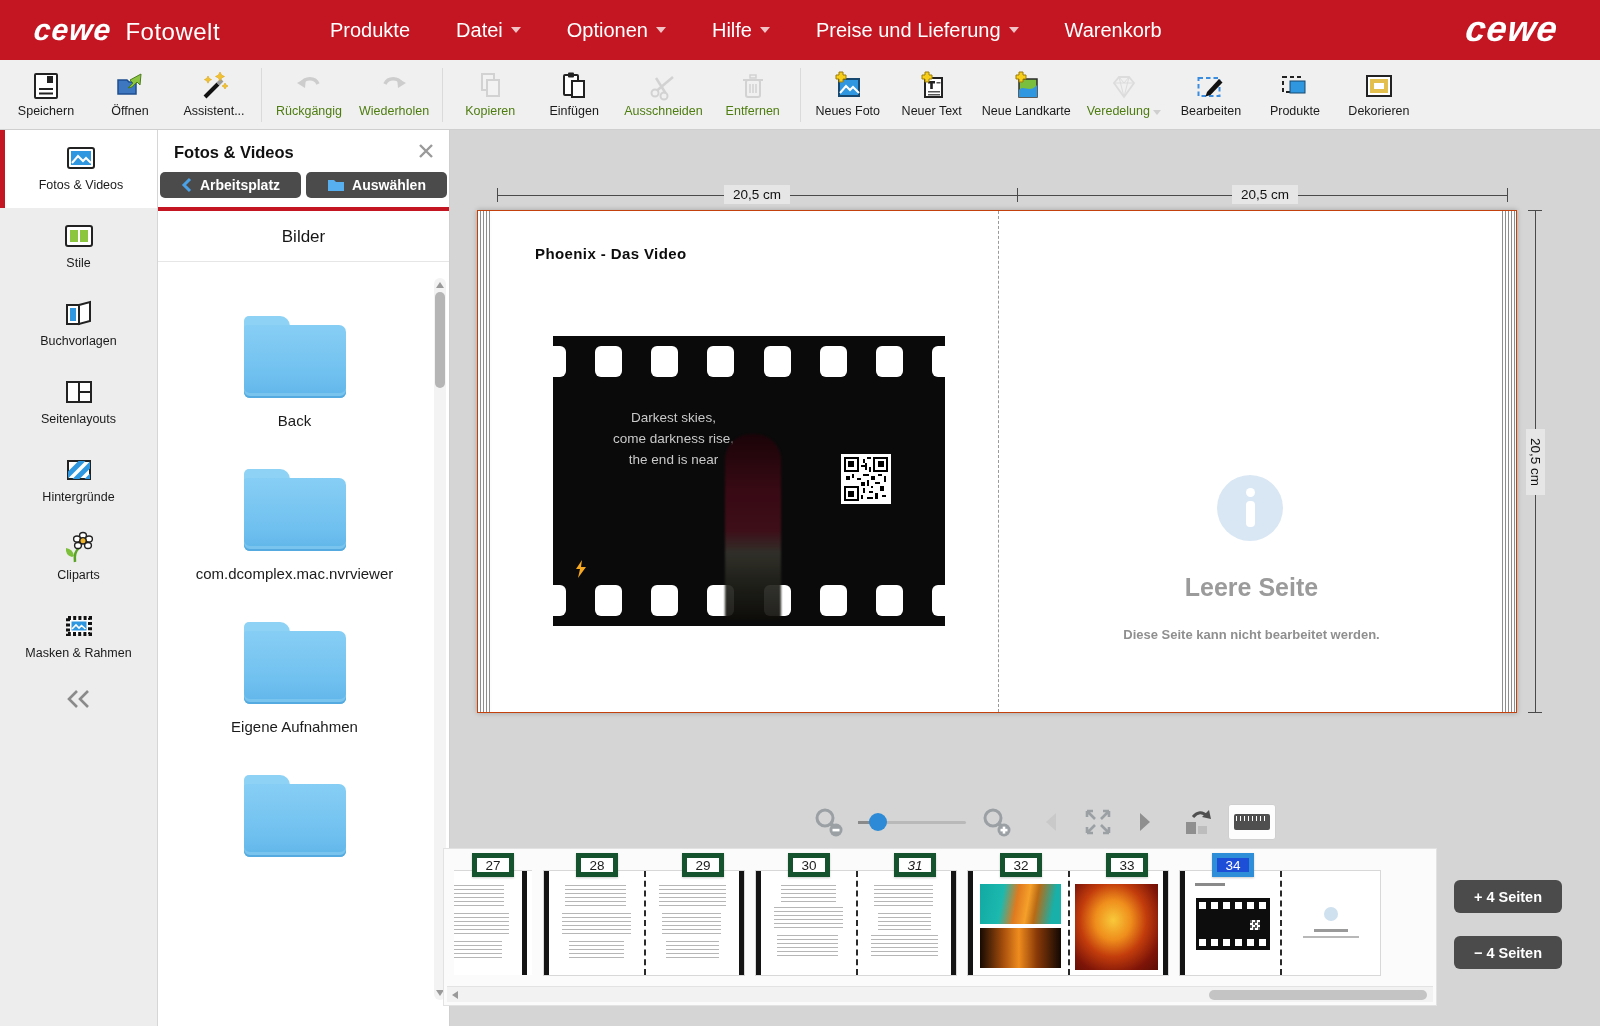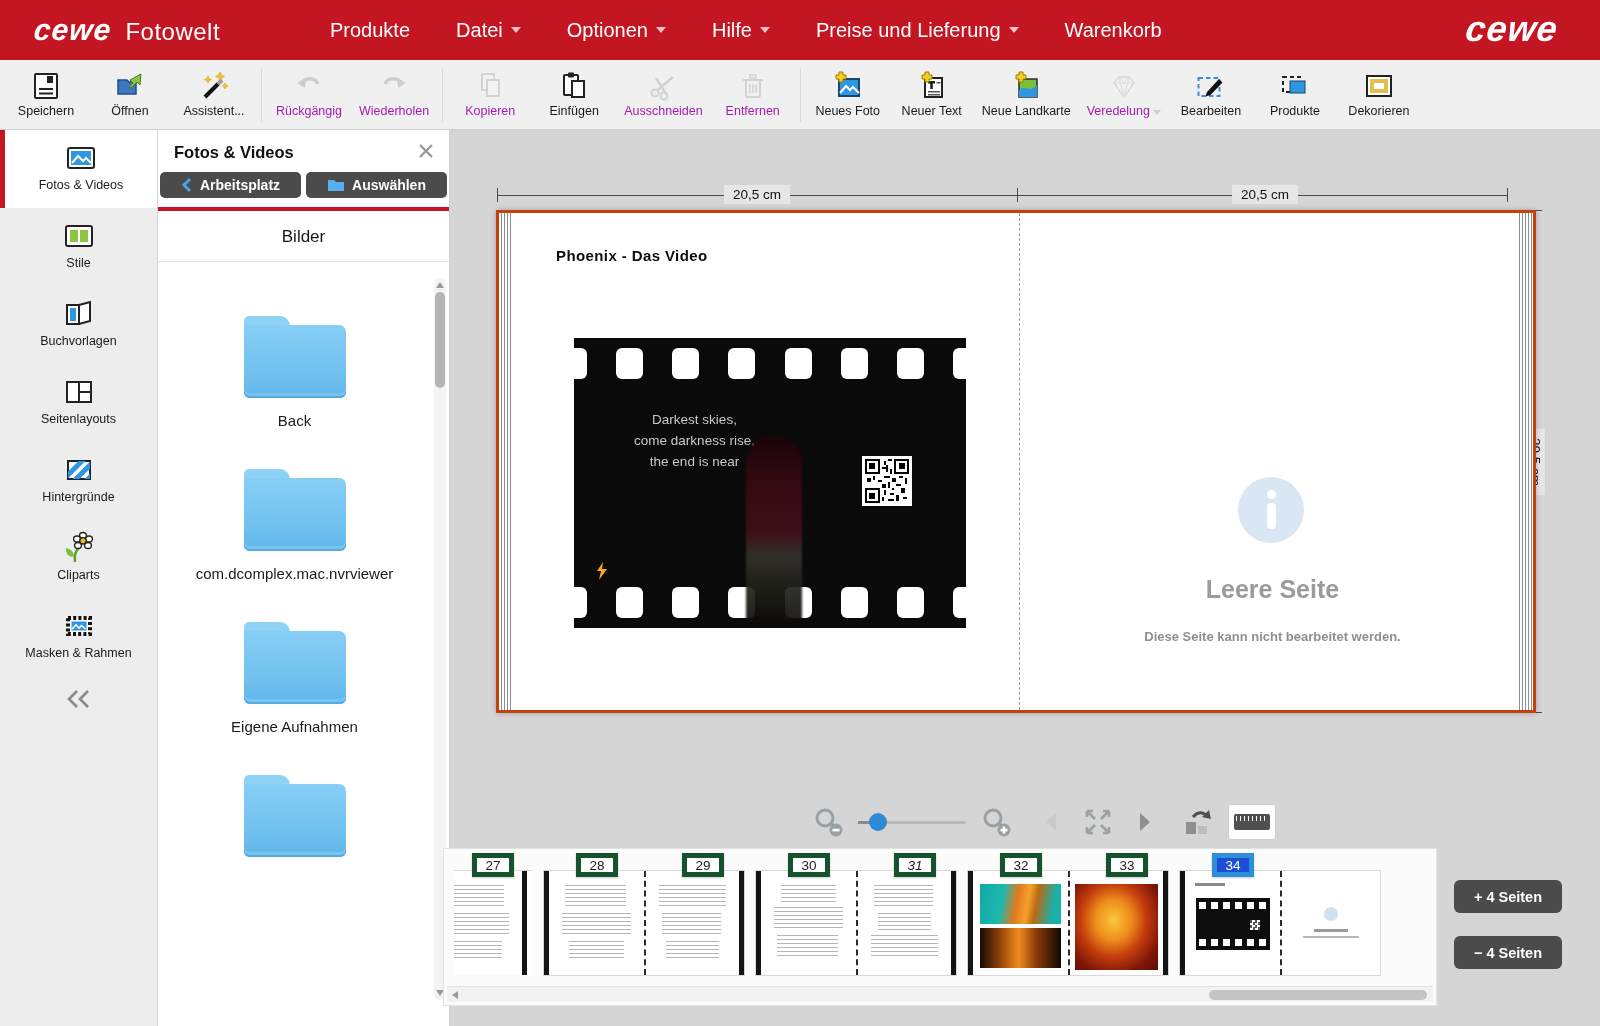--- a/index.html
+++ b/index.html
@@ -12,21 +12,21 @@
   .brand-script { font-size:30px; font-weight:bold; font-style:italic; letter-spacing:1px; transform:skewX(-6deg); }
   .brand-product { font-size:24px; font-weight:400; letter-spacing:.5px; }
   .topmenu { position:absolute; left:330px; top:0; height:60px; display:flex; align-items:center; gap:46px; }
   .topmenu-item { color:#fff; font-size:20px; display:flex; align-items:center; gap:8px; cursor:default; }
   .dd-arrow { width:0; height:0; border-left:5px solid transparent; border-right:5px solid transparent; border-top:6px solid rgba(255,255,255,.75); }
   .brand-right { position:absolute; right:42px; top:8px; color:#fff; font-size:36px; font-weight:bold; font-style:italic; transform:skewX(-8deg); letter-spacing:1px; }
 
   
   .toolbar { position:absolute; top:60px; left:0; width:1600px; height:70px; background:#f0f0f0; border-bottom:1px solid #cfcfcf; display:flex; align-items:center; padding:0 4px; }
   .titem { min-width:84px; padding:0 8px; text-align:center; font-size:12.5px; color:#1a1a1a; }
-  .titem.disabled { color:#a21caf; }
+  .titem.disabled { color:#4d7c0f; }
   .ticon { width:30px; height:30px; display:block; margin:0 auto 3px; position:relative; }
   .tsep { width:1px; height:54px; background:#dadada; margin:0 5px; flex:none; }
   .gem-dd { position:absolute; right:-7px; bottom:2px; width:0; height:0; border-left:4px solid transparent; border-right:4px solid transparent; border-top:5px solid #cfcfcf; }
 
   
   .sidebar { position:absolute; top:130px; left:0; width:158px; bottom:0; background:#ededed; border-right:1px solid #d6d6d6; }
   .sitem { height:78px; text-align:center; padding-top:11px; font-size:12.5px; color:#1a1a1a; }
   .sitem.active { background:#fff; border-left:5px solid #c31622; }
   .sicon { width:36px; height:34px; display:block; margin:0 auto 3px; }
   .collapse { margin-top:12px; text-align:center; }
@@ -52,21 +52,21 @@
 
   
   .main { position:absolute; top:130px; left:450px; width:1150px; bottom:0; background:#d5d5d5; }
   .ruler-h { position:absolute; top:65px; left:47px; width:1011px; height:1px; background:#4a4a4a; }
   .ruler-h .tick { position:absolute; top:-7px; width:1px; height:14px; background:#4a4a4a; }
   .ruler-label { position:absolute; top:-10px; transform:translateX(-50%); background:#e6e6e6; padding:2px 9px; font-size:13.5px; color:#111; }
   .ruler-v { position:absolute; left:1085px; top:80px; width:1px; height:503px; background:#4a4a4a; }
   .ruler-v .tick { position:absolute; left:-7px; width:14px; height:1px; background:#4a4a4a; }
   .ruler-v .ruler-label-v { position:absolute; top:50%; left:-9px; transform:translateY(-50%); writing-mode:vertical-rl; background:#e6e6e6; padding:9px 2px; font-size:13.5px; color:#111; }
 
-  .spread { position:absolute; top:80px; left:46px; width:1040px; height:503px; background:#fff; border:3px solid #c2410c; box-shadow:0 0 5px rgba(0,0,0,.25); }
+  .spread { position:absolute; top:80px; left:27px; width:1040px; height:503px; background:#fff; border:1px solid #c2410c; box-shadow:0 0 5px rgba(0,0,0,.25); }
   .spine-l { position:absolute; left:0; top:0; bottom:0; width:14px; background:repeating-linear-gradient(90deg,#fdfdfd 0 2px,#8d8d8d 2px 3px); }
   .spine-r { position:absolute; right:0; top:0; bottom:0; width:14px; background:repeating-linear-gradient(90deg,#8d8d8d 0 1px,#fdfdfd 1px 3px); }
   .fold { position:absolute; left:520px; top:0; bottom:0; border-left:1px dashed #9a9a9a; }
 
   .page-title { position:absolute; left:57px; top:34px; font-size:15px; font-weight:bold; color:#0c0c0c; letter-spacing:.4px; }
   .filmstrip { position:absolute; left:75px; top:125px; width:392px; height:290px; background:#0a0a0a; overflow:hidden; }
   .holes { position:absolute; left:-14px; right:-14px; display:flex; justify-content:space-between; }
   .holes.top { top:10px; } .holes.bottom { bottom:10px; }
   .hole { width:27px; height:31px; background:#fff; border-radius:6px; flex:none; }
   .film-caption { position:absolute; left:28px; top:72px; width:185px; text-align:center; font-size:13.5px; line-height:1.55; color:#c9c9c9; }

